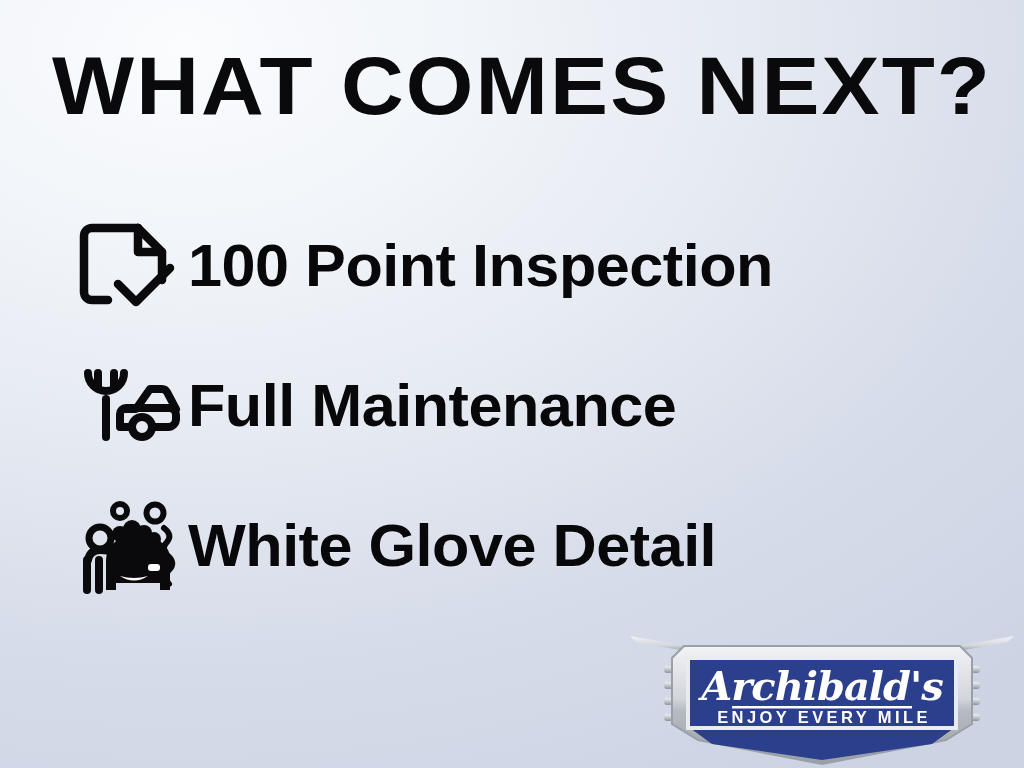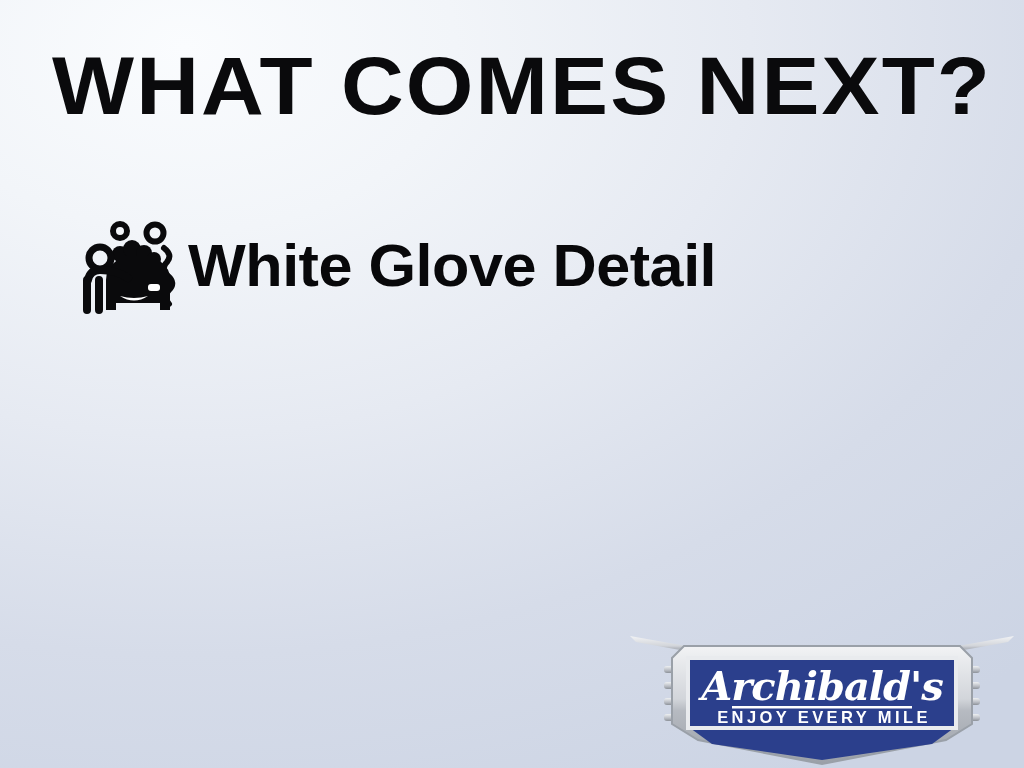--- a/index.html
+++ b/index.html
@@ -96,21 +96,57 @@
 </style>
 </head>
 <body>
 
 <div id="slide">
 
   <div class="headline">WHAT COMES NEXT?</div>
 
   <div class="rows">
 
-
+    <div class="row">
+      <span class="row-icon">
+        <svg width="112" height="92" viewBox="0 0 112 92" aria-hidden="true">
+          <g fill="none" stroke="#0a0a0c" stroke-width="8.5" stroke-linecap="round" stroke-linejoin="round">
+
+            <path d="M66 8 H20 a8 8 0 0 0 -8 8 V72 a8 8 0 0 0 8 8 H36"></path>
+            <path d="M66 8 L90 32 V60"></path>
+
+            <path d="M66 8 V32 H90"></path>
+
+            <path d="M46 64 L64 82 L98 48"></path>
+          </g>
+        </svg>
+      </span>
+      <span class="row-label">100 Point Inspection</span>
+    </div>
+
+    <div class="row">
+      <span class="row-icon">
+        <svg width="112" height="82" viewBox="0 0 112 82" aria-hidden="true">
+          <g fill="none" stroke="#0a0a0c" stroke-width="8" stroke-linecap="round" stroke-linejoin="round">
+
+            <path d="M26 8 V24 M42 8 V24
+                     M16 8 a17 17 0 1 0 36 0"></path>
+
+            <path d="M34 34 V72"></path>
+          </g>
+
+          <g fill="none" stroke="#0a0a0c" stroke-width="8" stroke-linecap="round" stroke-linejoin="round">
+            <path d="M54 44 H64 L78 24 H90 a6 6 0 0 1 5 3 L104 44"></path>
+            <path d="M50 62 H58 M82 62 H96 a8 8 0 0 0 8 -8 V50 a7 7 0 0 0 -6 -7 L54 43 a6 6 0 0 0 -6 6 V62"></path>
+            <circle cx="70" cy="62" r="10"></circle>
+          </g>
+        </svg>
+      </span>
+      <span class="row-label">Full Maintenance</span>
+    </div>
 
     <div class="row">
       <span class="row-icon">
         <svg width="112" height="96" viewBox="0 0 112 96" aria-hidden="true">
 
           <g fill="none" stroke="#0a0a0c" stroke-width="6">
             <circle cx="48" cy="13" r="7"></circle>
             <circle cx="83" cy="15" r="8.5"></circle>
           </g>
 

